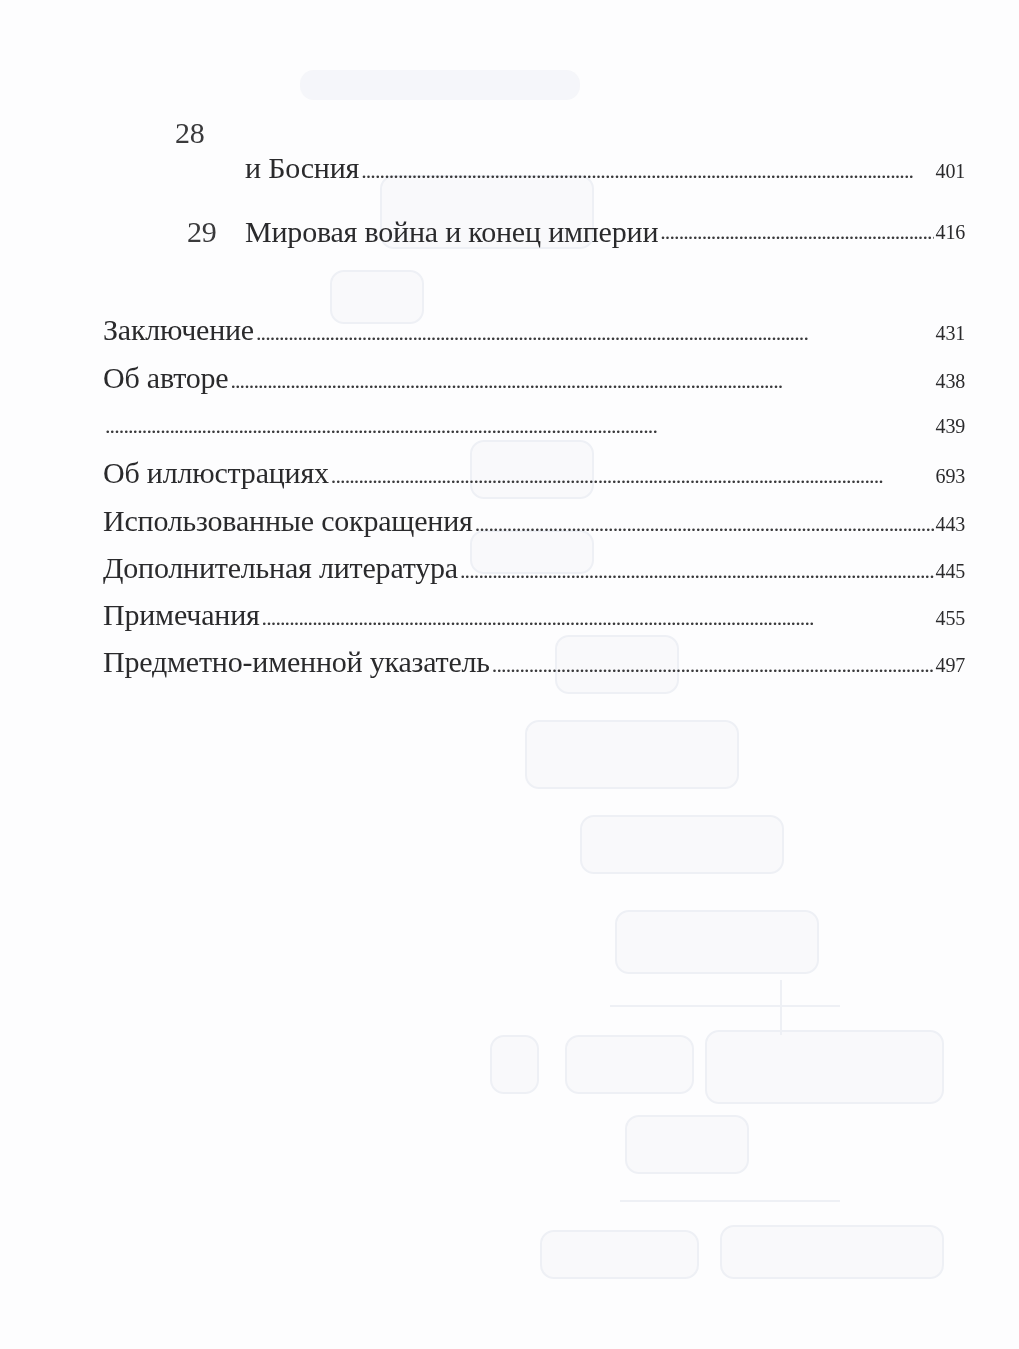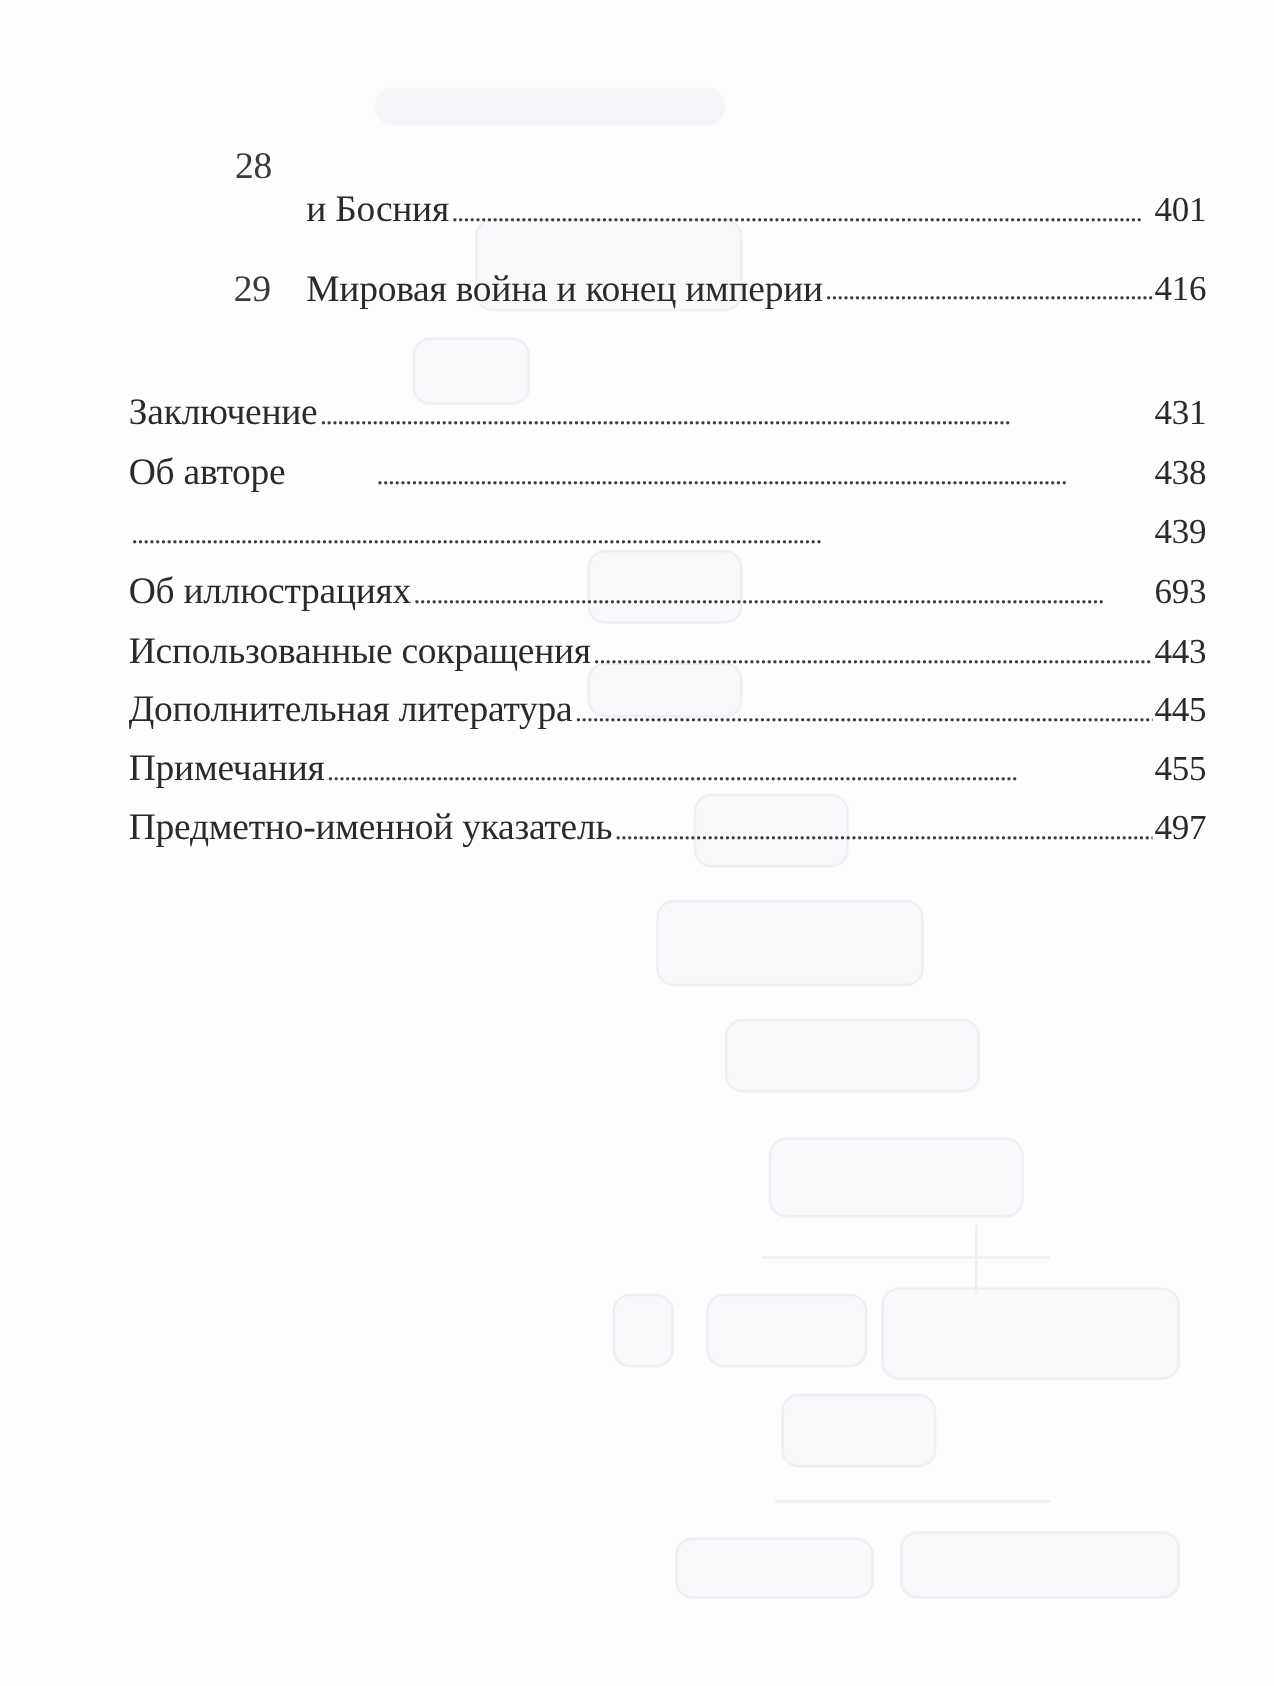--- a/index.html
+++ b/index.html
@@ -57,21 +57,21 @@
       letter-spacing: 1.2px;
       font-size: 22px;
       margin: 0 2px;
     }
     .entry .dots::before {
       content: ". . . . . . . . . . . . . . . . . . . . . . . . . . . . . . . . . . . . . . . . . . . . . . . . . . . . . . . . . . . . . . . . . . . . . . . . . . . . . . . . . . . . . . . . . . . . . . . . . . . . . . . . . . . . . . . . . . . . . . . .";
       letter-spacing: -3.2px;
     }
     .entry .page {
       flex: 0 0 auto;
-      font-size: 28px;
+      font-size: 20px;
     }
     .chapter-first-line {
       position: absolute;
       display: flex;
       align-items: baseline;
       font-size: 30px;
       line-height: 34px;
       letter-spacing: -0.2px;
     }
     .chapter-first-line .num {
@@ -98,21 +98,21 @@
   <div class="bleed" style="left:625px;top:1115px;width:120px;height:55px;"></div>
   <div class="bleed" style="left:540px;top:1230px;width:155px;height:45px;"></div>
   <div class="bleed" style="left:720px;top:1225px;width:220px;height:50px;"></div>
   <div class="bleed-line" style="left:780px;top:980px;width:2px;height:55px;"></div>
   <div class="bleed-line" style="left:610px;top:1005px;width:230px;height:2px;"></div>
   <div class="bleed-line" style="left:620px;top:1200px;width:220px;height:2px;"></div>
 </div>
 
 <div class="toc">
 
-  <div class="chapter-first-line" style="left:188px;top:116px;">
+  <div class="chapter-first-line" style="left:175px;top:116px;">
     <span class="num">28</span>
   </div>
   <div class="entry" style="left:245px;top:151px;width:720px;">
     <span class="title">и Босния</span>
     <span class="dots"></span>
     <span class="page">401</span>
   </div>
 
   <div class="entry" style="left:187px;top:215px;width:778px;align-items:center;">
     <span class="num">29</span>
@@ -120,21 +120,21 @@
     <span class="dots"></span>
     <span class="page">416</span>
   </div>
 
   <div class="entry" style="left:103px;top:313px;width:862px;">
     <span class="title">Заключение</span>
     <span class="dots"></span>
     <span class="page">431</span>
   </div>
 
-  <div class="entry" style="left:103px;top:361px;width:862px;text-align:center;">
+  <div class="entry" style="left:103px;top:361px;width:862px;">
     <span class="title">Об авторе</span>
     <span class="dots"></span>
     <span class="page">438</span>
   </div>
 
   <div class="entry" style="left:103px;top:409px;width:862px;">
     <span class="dots"></span>
     <span class="page">439</span>
   </div>
 

